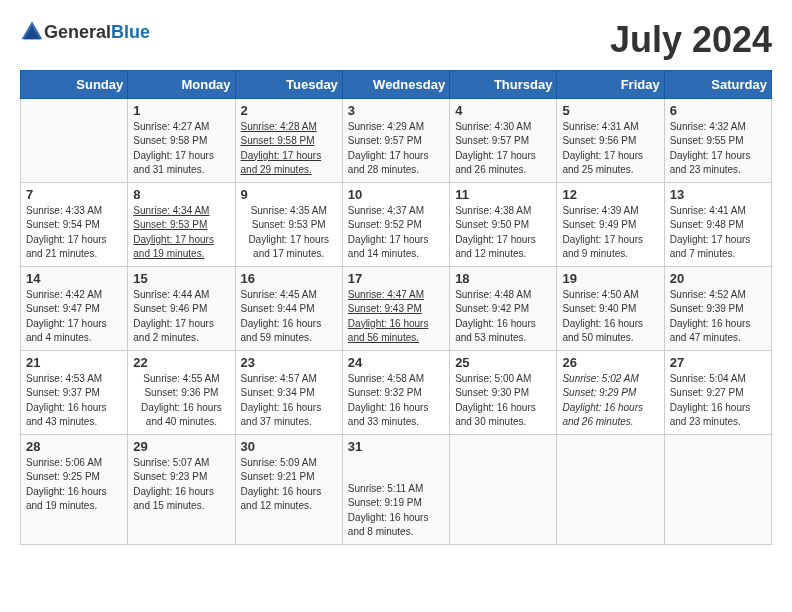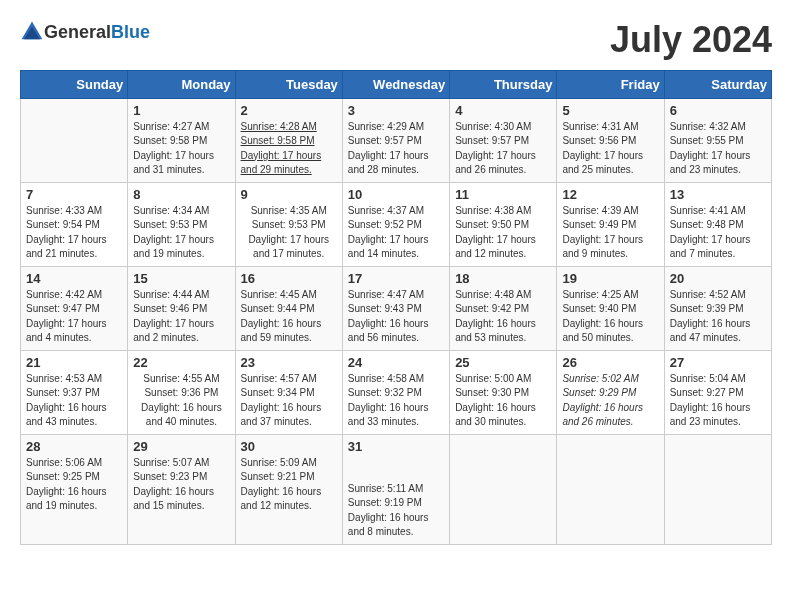--- a/index.html
+++ b/index.html
@@ -167,21 +167,21 @@
       <tr>
         <td>
           <span class="day-number">7</span>
           <div class="day-info" style="white-space: pre-line;">Sunrise: 4:33 AM
 Sunset: 9:54 PM
 Daylight: 17 hours
 and 21 minutes.</div>
         </td>
         <td>
           <span class="day-number">8</span>
-          <div class="day-info" style="white-space: pre-line;">Sunrise: 4:34 AM
+          <div class="day-info" style="white-space: pre-line; text-decoration: underline;">Sunrise: 4:34 AM
 Sunset: 9:53 PM
 Daylight: 17 hours
 and 19 minutes.</div>
         </td>
         <td>
           <span class="day-number">9</span>
           <div class="day-info" style="white-space: pre-line; text-align: center;">Sunrise: 4:35 AM
 Sunset: 9:53 PM
 Daylight: 17 hours
 and 17 minutes.</div>
@@ -232,35 +232,35 @@
         </td>
         <td>
           <span class="day-number">16</span>
           <div class="day-info" style="white-space: pre-line;">Sunrise: 4:45 AM
 Sunset: 9:44 PM
 Daylight: 16 hours
 and 59 minutes.</div>
         </td>
         <td>
           <span class="day-number">17</span>
-          <div class="day-info" style="white-space: pre-line;">Sunrise: 4:47 AM
+          <div class="day-info" style="white-space: pre-line; text-decoration: underline;">Sunrise: 4:47 AM
 Sunset: 9:43 PM
 Daylight: 16 hours
 and 56 minutes.</div>
         </td>
         <td>
           <span class="day-number">18</span>
           <div class="day-info" style="white-space: pre-line;">Sunrise: 4:48 AM
 Sunset: 9:42 PM
 Daylight: 16 hours
 and 53 minutes.</div>
         </td>
         <td>
           <span class="day-number">19</span>
-          <div class="day-info" style="white-space: pre-line;">Sunrise: 4:25 AM
+          <div class="day-info" style="white-space: pre-line;">Sunrise: 4:50 AM
 Sunset: 9:40 PM
 Daylight: 16 hours
 and 50 minutes.</div>
         </td>
         <td>
           <span class="day-number">20</span>
           <div class="day-info" style="white-space: pre-line;">Sunrise: 4:52 AM
 Sunset: 9:39 PM
 Daylight: 16 hours
 and 47 minutes.</div>

